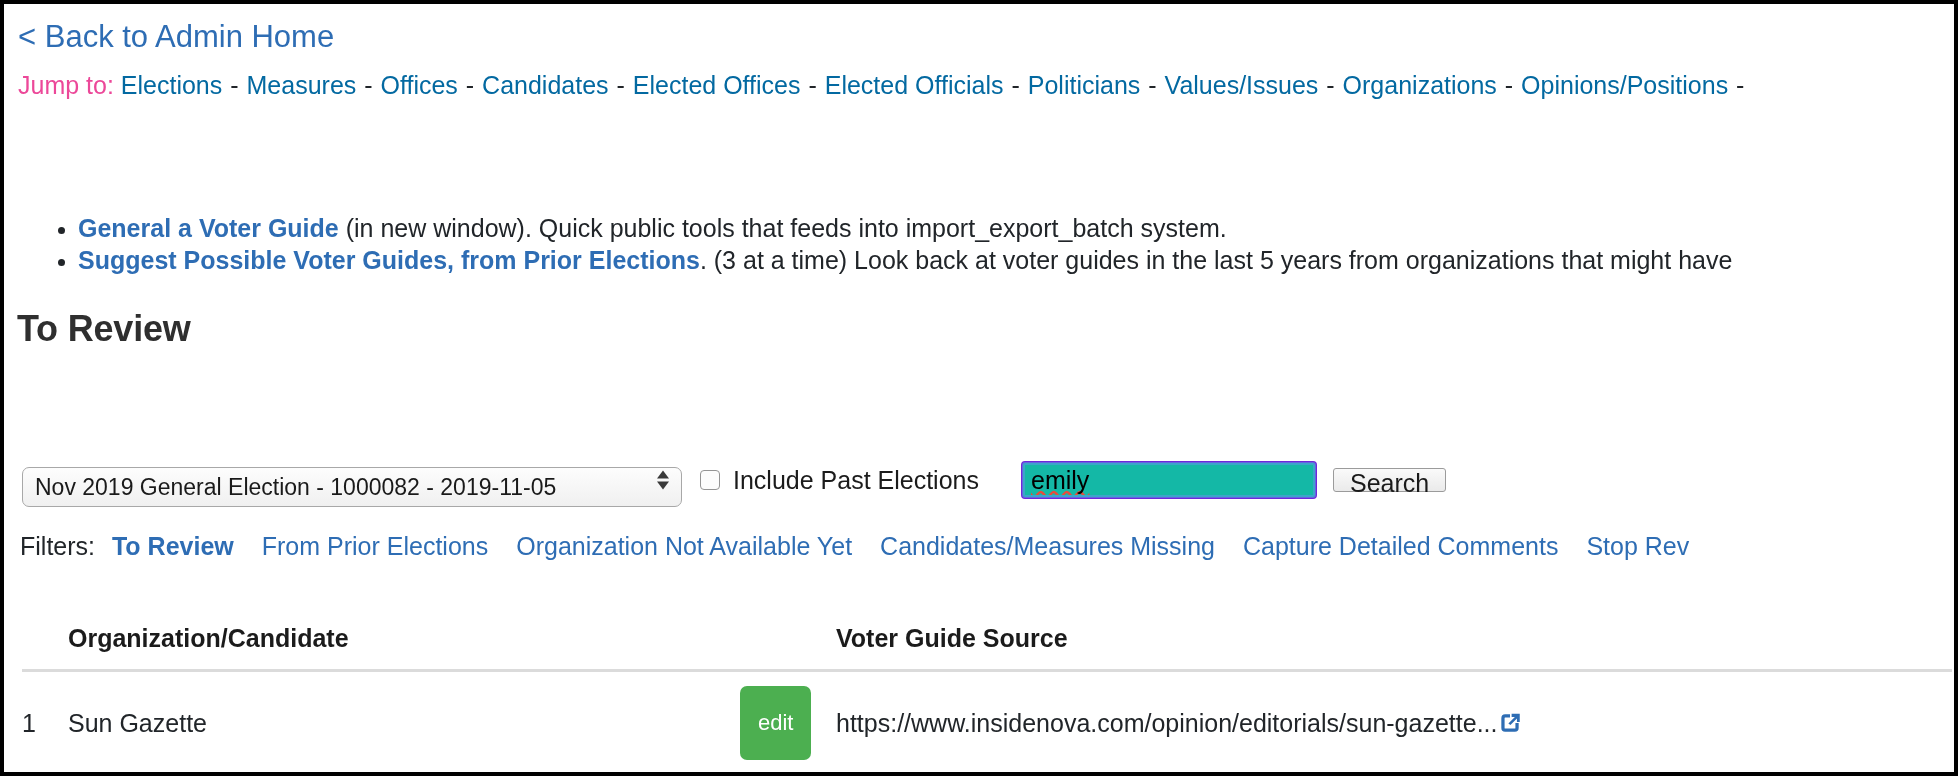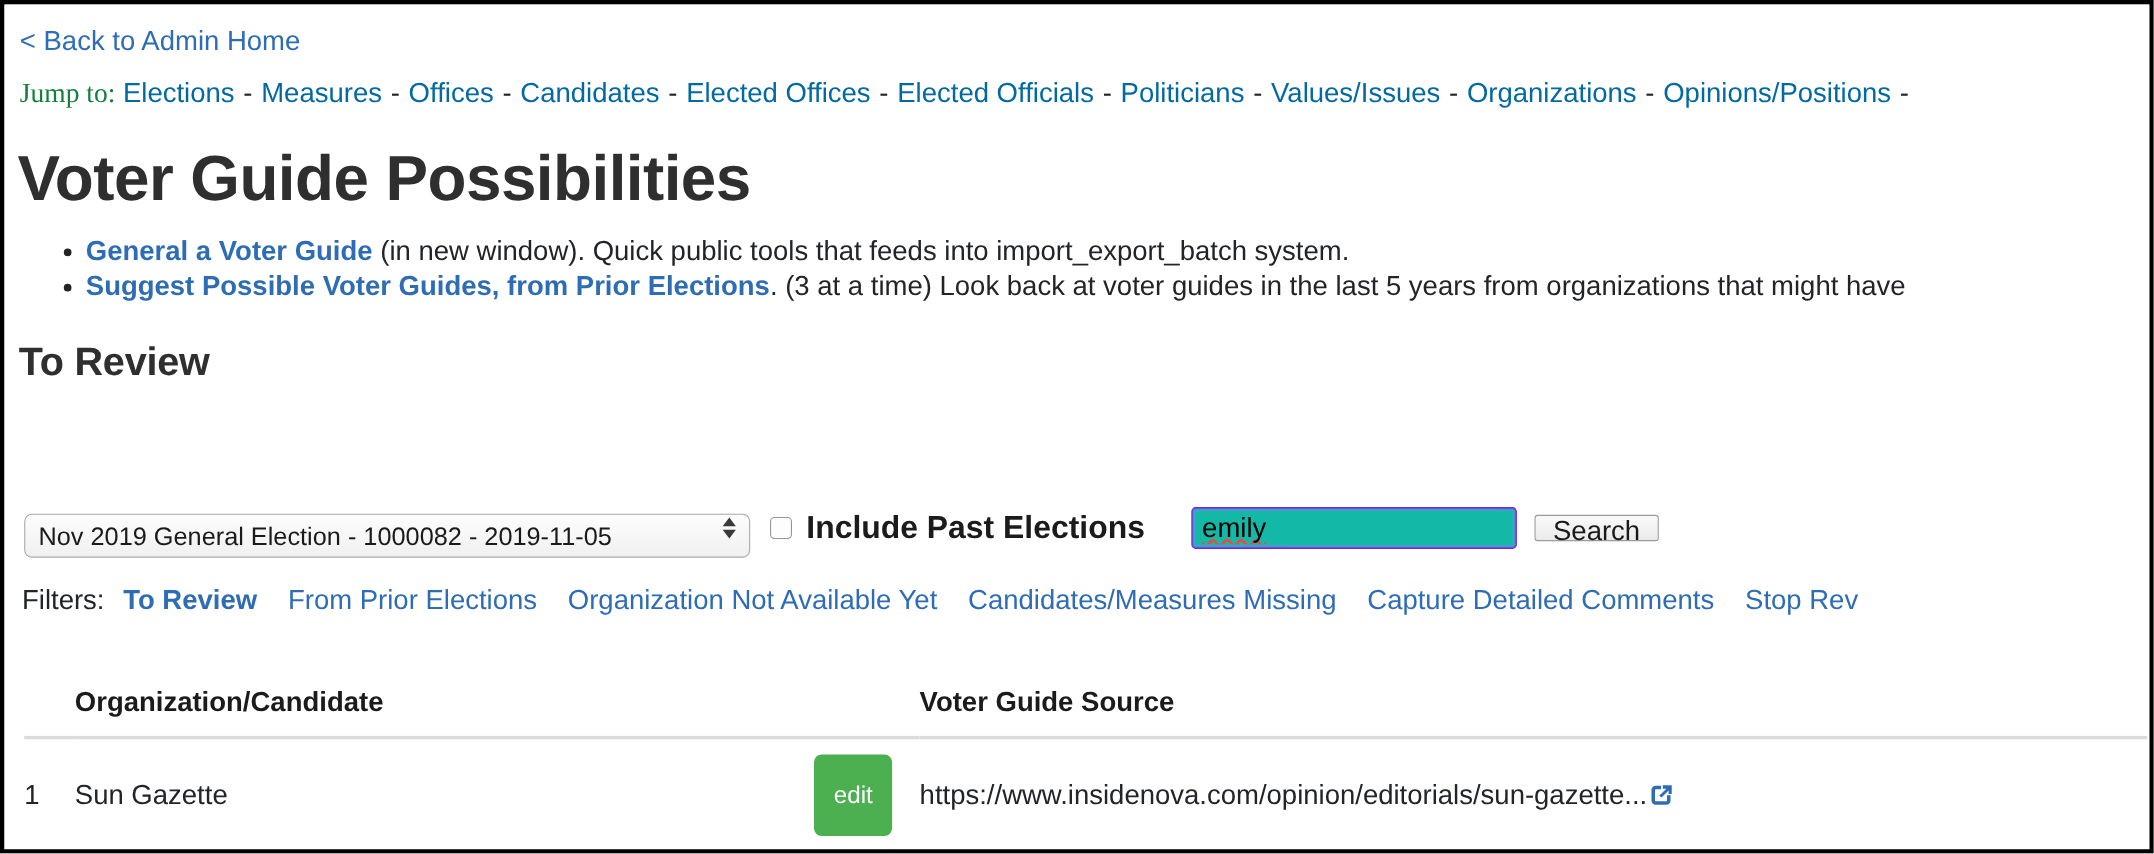--- a/index.html
+++ b/index.html
@@ -36,37 +36,37 @@
     color: #2e6db4;
     text-decoration: none;
     cursor: pointer;
   }
 
   
   .back-link {
     position: absolute;
     left: 14px;
     top: 18px;
-    font-size: 25px;
+    font-size: 31px;
     line-height: 30px;
     color: #2e6db4;
     white-space: nowrap;
   }
 
   
   .jumpto {
     position: absolute;
     left: 14px;
     top: 66px;
     font-size: 25px;
     line-height: 30px;
     white-space: nowrap;
     color: #212529;
   }
-  .jumpto .jt-label { color: #15803d; font-family: Liberation Serif, serif; }
+  .jumpto .jt-label { color: #ec4899; }
   .jumpto .sep { color: #212529; padding: 0 1px; }
   .jumpto a { color: #0369a1; }
 
   
   .page-title {
     position: absolute;
     left: 12px;
     top: 124px;
     font-size: 58px;
     line-height: 70px;
@@ -168,22 +168,22 @@
     border: 1px solid #959595;
     border-radius: 4px;
     background: #fdfdfd;
     cursor: pointer;
     -webkit-appearance: none;
     appearance: none;
     flex: none;
   }
   .past-label {
     margin-left: 10px;
-    font-size: 29px;
-    font-weight: bold;
+    font-size: 25px;
+    font-weight: normal;
     color: #1b1b1b;
     white-space: nowrap;
   }
 
   .search-field {
     margin-left: 42px;
     width: 296px;
     height: 38px;
     box-sizing: border-box;
     font-family: "Liberation Sans", "DejaVu Sans", sans-serif;
@@ -300,21 +300,20 @@
 
     <div class="back-link">
       <a href="#">&lt; Back to Admin Home</a>
     </div>
 
     <div class="jumpto">
       <span class="jt-label">Jump to:</span>
       <span id="jump-links"> <a href="#">Elections</a><span class="sep"> -</span> <a href="#">Measures</a><span class="sep"> -</span> <a href="#">Offices</a><span class="sep"> -</span> <a href="#">Candidates</a><span class="sep"> -</span> <a href="#">Elected Offices</a><span class="sep"> -</span> <a href="#">Elected Officials</a><span class="sep"> -</span> <a href="#">Politicians</a><span class="sep"> -</span> <a href="#">Values/Issues</a><span class="sep"> -</span> <a href="#">Organizations</a><span class="sep"> -</span> <a href="#">Opinions/Positions</a><span class="sep"> -</span></span>
     </div>
 
-    <h1 class="page-title">Voter Guide Possibilities</h1>
 
     <ul class="bullets" id="bullet-list">
         <li><a href="#" class="strong-link">General a Voter Guide</a><span> (in new window). Quick public tools that feeds into import_export_batch system.</span></li>
         <li><a href="#" class="strong-link">Suggest Possible Voter Guides, from Prior Elections</a><span>. (3 at a time) Look back at voter guides in the last 5 years from organizations that might have</span></li>
       </ul>
 
     <h2 class="section-title">To Review</h2>
 
     <div class="controls">
       <span class="select-wrap">

